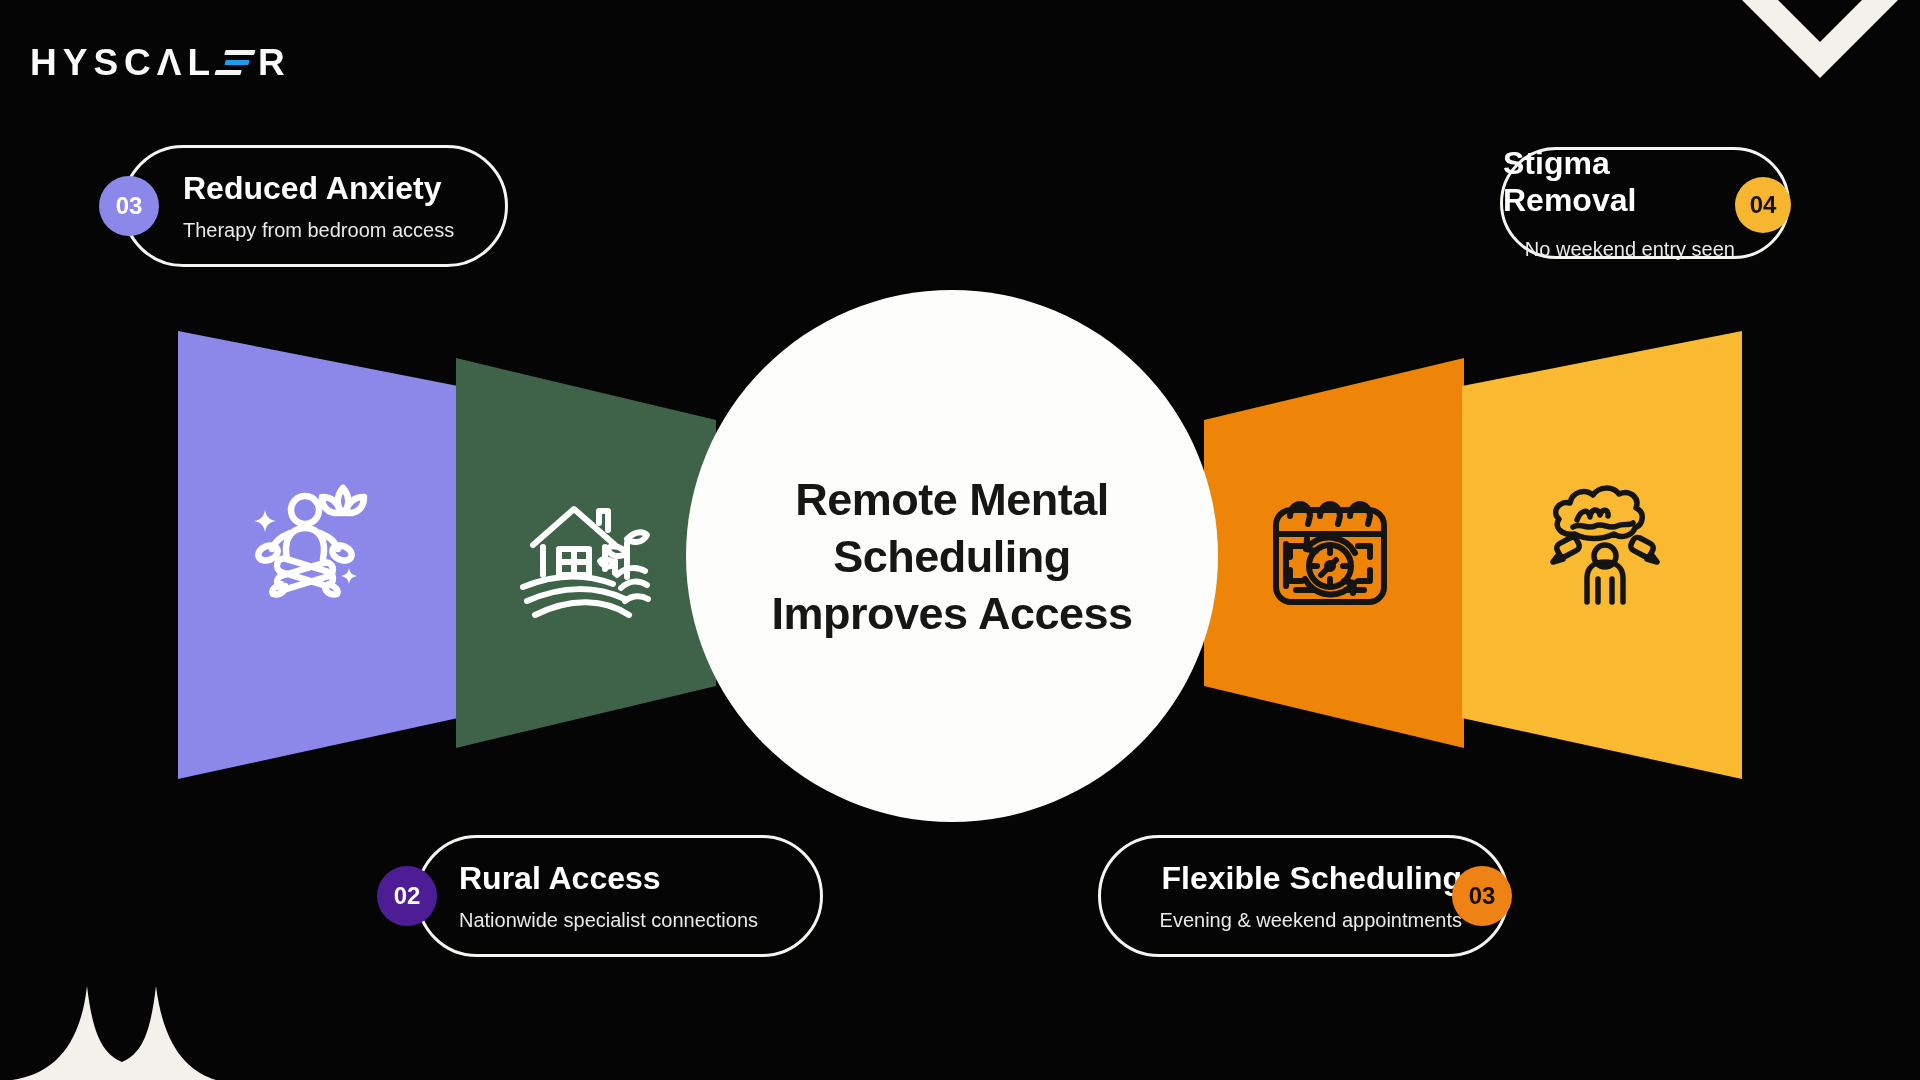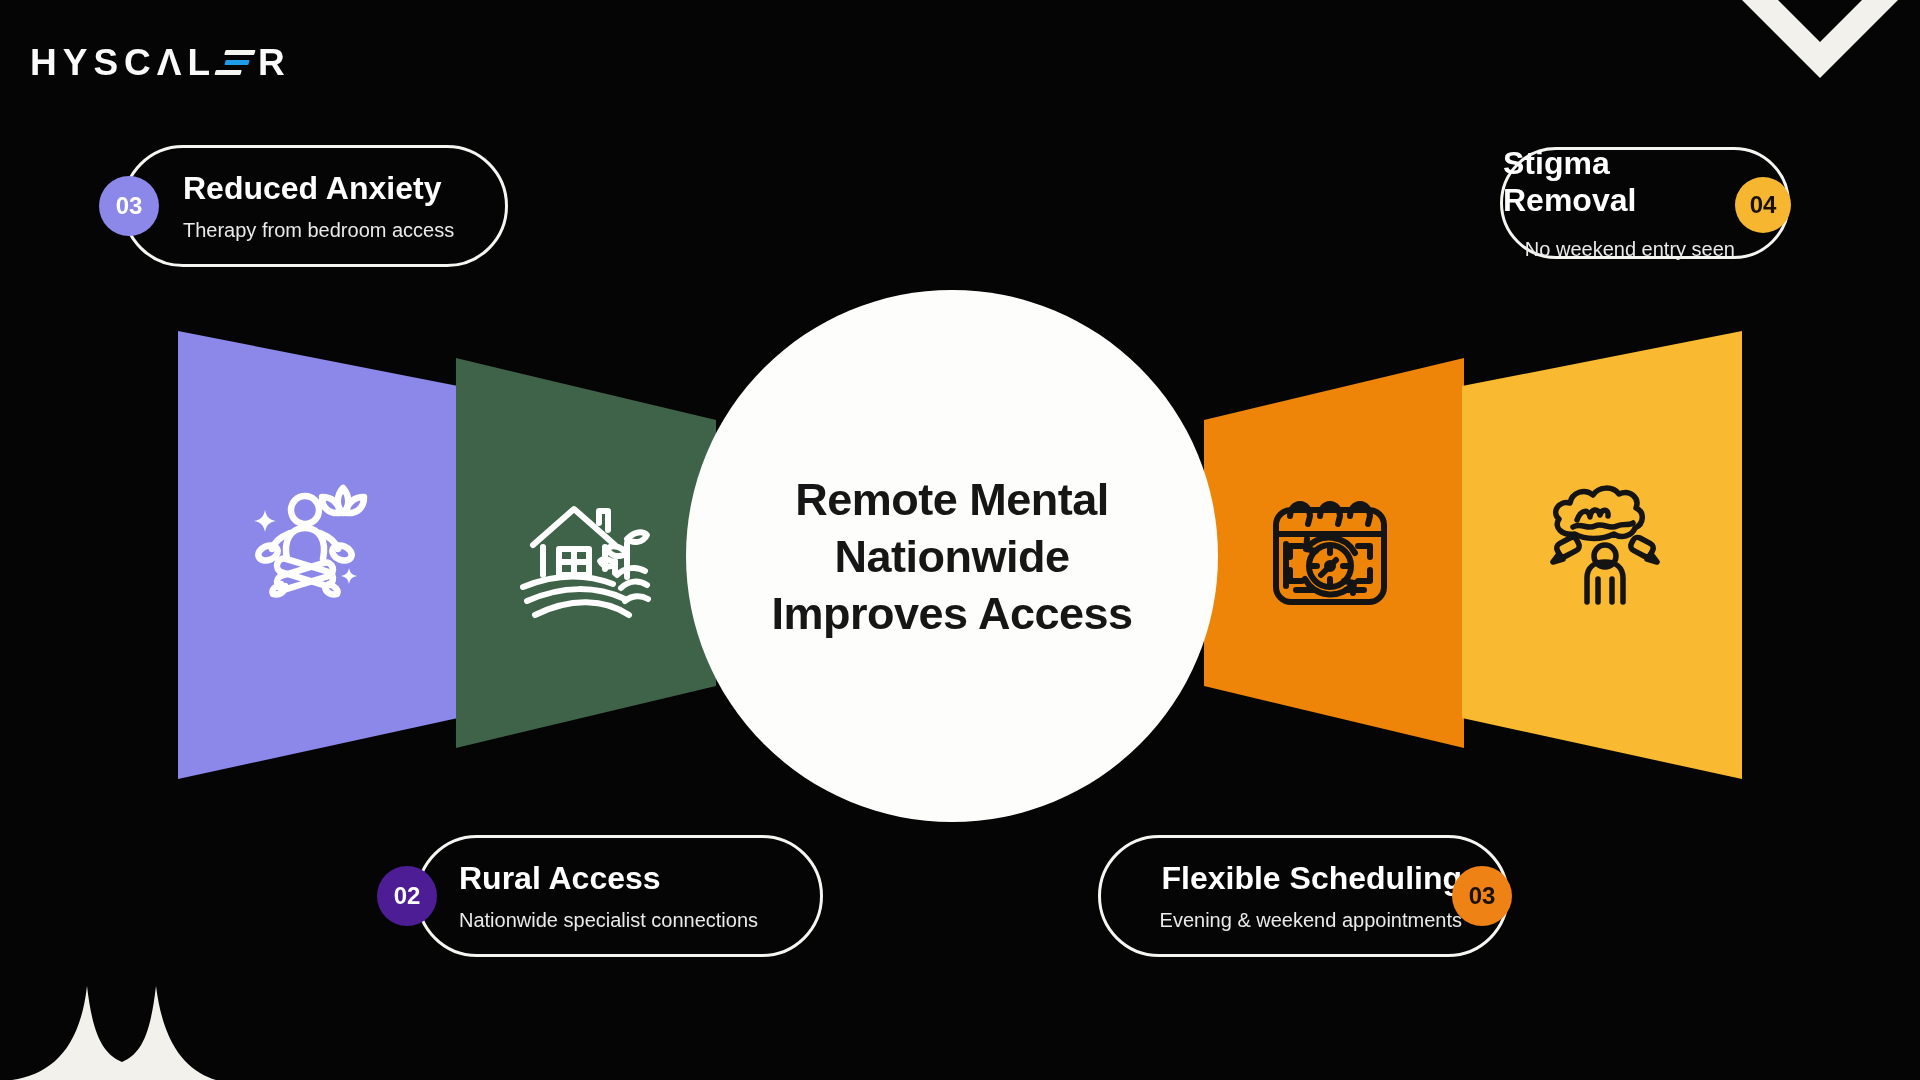--- a/index.html
+++ b/index.html
@@ -155,21 +155,21 @@
       <path d="M63,97 V120 M77,97 V120"></path>
       <rect x="22" y="58" width="22" height="14" rx="5" transform="rotate(-28 33 65)"></rect>
       <path d="M24,72 L18,80 L28,77"></path>
       <rect x="96" y="58" width="22" height="14" rx="5" transform="rotate(28 107 65)"></rect>
       <path d="M116,72 L122,80 L112,77"></path>
     </g>
   </svg>
 
   <div class="circle">
     <span class="line">Remote Mental</span>
-    <span class="line">Nationwide</span>
+    <span class="line">Scheduling</span>
     <span class="line">Improves Access</span>
   </div>
 
   <div class="pill pill1">
     <div class="badge">03</div>
     <div class="title">Reduced Anxiety</div>
     <div class="desc">Therapy from bedroom access</div>
   </div>
 
   <div class="pill pill2">

